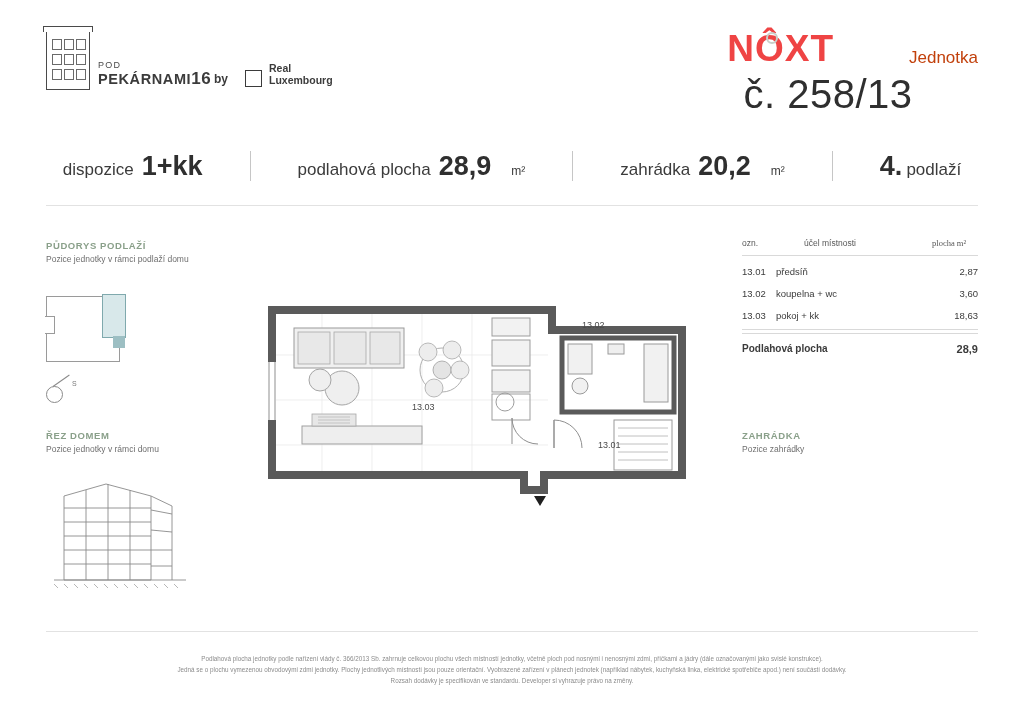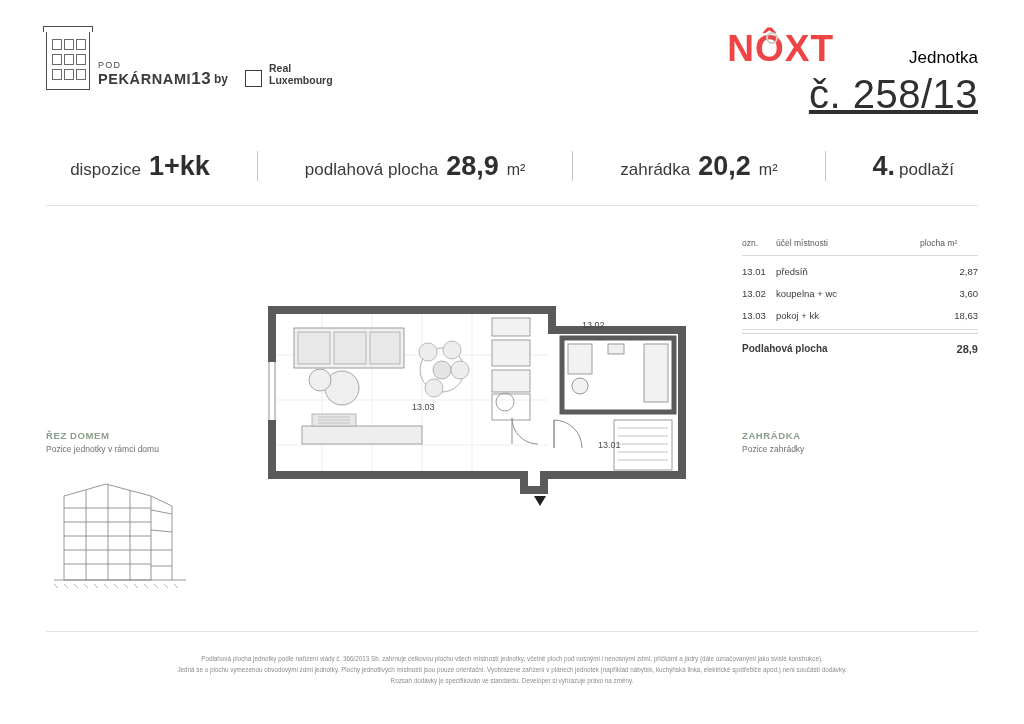--- a/index.html
+++ b/index.html
@@ -125,34 +125,33 @@
     height: 8px;
     margin-left: -4px;
     border: 2px solid #c9cfc9;
     border-radius: 50%;
   }
   .unit-label {
     position: absolute;
     right: 46px;
     top: 48px;
     font-size: 17px;
-    color: #000000;
+    color: #c2410c;
     text-align: right;
     width: 140px;
   }
   .unit-number {
     position: absolute;
     right: 46px;
     top: 72px;
     font-size: 40px;
     color: #2f2f2f;
-    text-align: right;
+    text-align: center;
     width: 300px;
     letter-spacing: 0.5px;
-    text-decoration: underline;
   }
 
   
   .specbar {
     position: absolute;
     left: 0; right: 0;
     top: 140px;
     height: 52px;
     display: flex;
     align-items: center;
@@ -172,22 +171,22 @@
     background: #c6c6c6;
   }
   .specbar .lbl { font-size: 17px; }
   .specbar .big {
     font-size: 27px;
     font-weight: bold;
     margin-left: 8px;
     color: #2f2f2f;
   }
   .specbar .unit {
-    font-size: 16px;
-    margin-left: 8px;
+    font-size: 12px;
+    margin-left: 20px;
   }
 
   .hr-top {
     position: absolute;
     left: 46px; right: 46px;
     top: 205px;
     height: 1px;
     background: #e2e2e2;
   }
 
@@ -306,24 +305,25 @@
     font-size: 9.5px;
     color: #3b3b3b;
   }
   .table .thead {
     display: flex;
     justify-content: space-between;
     padding-bottom: 7px;
     border-bottom: 1px solid #d9d9d9;
     color: #585858;
     font-size: 8.5px;
+    gap: 28px;
   }
   .table .thead .c1 { width: 34px; }
   .table .thead .c2 { flex: 1; }
-  .table .thead .c3 { width: 58px; text-align: left; }
+  .table .thead .c3 { width: 58px; text-align: center; font-family: Liberation Serif, serif; }
   .table .row {
     display: flex;
     justify-content: space-between;
     padding: 5.5px 0;
     font-size: 9.5px;
   }
   .table .row .c1 { width: 34px; }
   .table .row .c2 { flex: 1; }
   .table .row .c3 { width: 58px; text-align: right; }
   .table .divider {
@@ -429,21 +429,21 @@
         <div class="logo-win" style="left:5px;top:23px;width:8px;height:9px;"></div>
         <div class="logo-win" style="left:17px;top:23px;width:8px;height:9px;"></div>
         <div class="logo-win" style="left:29px;top:23px;width:8px;height:9px;"></div>
         <div class="logo-win" style="left:5px;top:38px;width:8px;height:9px;"></div>
         <div class="logo-win" style="left:17px;top:38px;width:8px;height:9px;"></div>
         <div class="logo-win" style="left:29px;top:38px;width:8px;height:9px;"></div>
       </div>
       <div class="logo-text">
         <div class="logo-pod">POD</div>
         <div class="logo-pek">
-          <span>PEKÁRNAMI</span><span class="num">13</span>
+          <span>PEKÁRNAMI</span><span class="num">16</span>
         </div>
       </div>
     </div>
 
     <div class="by-word">by</div>
 
     <div class="rl-logo">
       <div class="rl-square"></div>
       <div class="rl-text">
         <div>Real</div>
@@ -478,20 +478,35 @@
     </div>
     <div class="sep"></div>
     <div class="seg">
       <span class="big" style="margin-left:0;">4.</span>
       <span class="lbl" style="margin-left:4px;">podlaží</span>
     </div>
   </div>
 
   <div class="hr-top"></div>
 
+  <div class="left-col">
+    <div class="sec-title">PŮDORYS PODLAŽÍ</div>
+    <div class="sec-sub">Pozice jednotky v rámci podlaží domu</div>
+    <div class="mini-plan">
+      <div class="outline"></div>
+      <div class="notch"></div>
+      <div class="hl"></div>
+      <div class="hl2"></div>
+    </div>
+    <div class="compass">
+      <div class="c"></div>
+      <div class="arm"></div>
+      <div class="s">S</div>
+    </div>
+  </div>
 
   <div class="left-col2">
     <div class="sec-title">ŘEZ DOMEM</div>
     <div class="sec-sub">Pozice jednotky v rámci domu</div>
     <div class="section-bldg">
       <svg width="150" height="116" viewBox="0 0 150 116">
         <g stroke="#8a8a8a" stroke-width="0.9" fill="none">
           <path d="M18 16 L60 4 L105 16 L105 100 L18 100 Z"></path>
           <line x1="18" y1="28" x2="105" y2="28"></line>
           <line x1="18" y1="42" x2="105" y2="42"></line>

